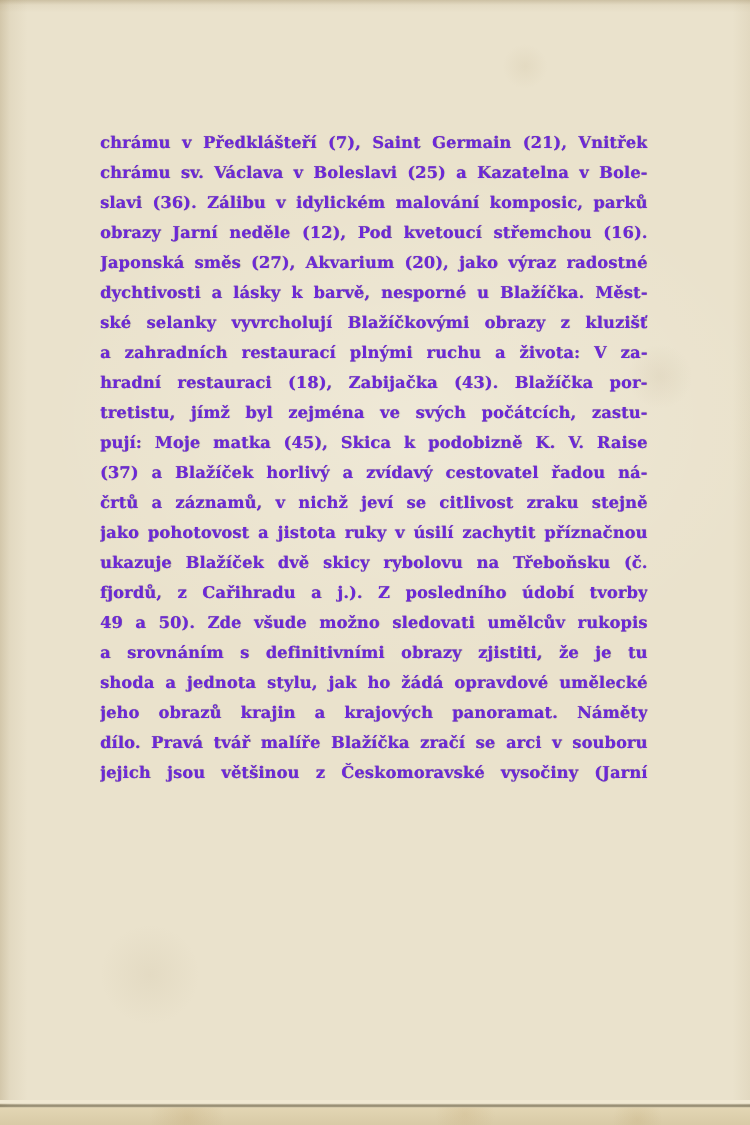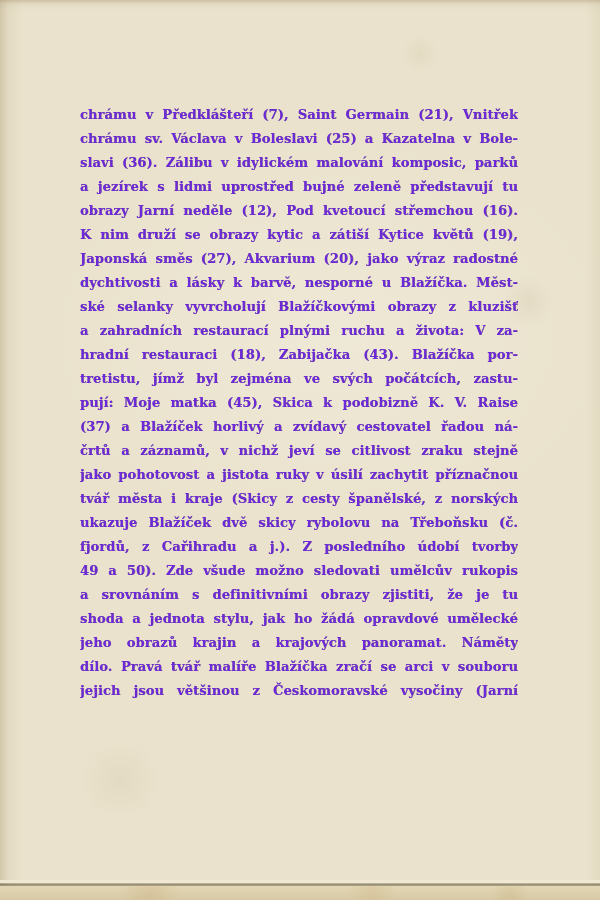--- a/index.html
+++ b/index.html
@@ -68,34 +68,31 @@
 <div class="scan">
   <div class="paper"></div>
   <div class="edge-highlight"></div>
   <div class="edge-line"></div>
   <div class="under-strip"></div>
 
   <div class="text-block">
     <div class="line">chrámu v Předklášteří (7), Saint Germain (21), Vnitřek</div>
     <div class="line">chrámu sv. Václava v Boleslavi (25) a Kazatelna v Bole-</div>
     <div class="line">slavi (36). Zálibu v idylickém malování komposic, parků</div>
-    <div class="line">a jezírek s lidmi uprostřed bujné zeleně představují tu</div>
     <div class="line">obrazy Jarní neděle (12), Pod kvetoucí střemchou (16).</div>
-    <div class="line">K nim druží se obrazy kytic a zátiší Kytice květů (19),</div>
     <div class="line">Japonská směs (27), Akvarium (20), jako výraz radostné</div>
     <div class="line">dychtivosti a lásky k barvě, nesporné u Blažíčka. Měst-</div>
     <div class="line">ské selanky vyvrcholují Blažíčkovými obrazy z kluzišť</div>
     <div class="line">a zahradních restaurací plnými ruchu a života: V za-</div>
     <div class="line">hradní restauraci (18), Zabijačka (43). Blažíčka por-</div>
     <div class="line">tretistu, jímž byl zejména ve svých počátcích, zastu-</div>
     <div class="line">pují: Moje matka (45), Skica k podobizně K. V. Raise</div>
     <div class="line">(37) a Blažíček horlivý a zvídavý cestovatel řadou ná-</div>
     <div class="line">črtů a záznamů, v nichž jeví se citlivost zraku stejně</div>
     <div class="line">jako pohotovost a jistota ruky v úsilí zachytit příznačnou</div>
-    <div class="line">tvář města i kraje (Skicy z cesty španělské, z norských</div>
     <div class="line">ukazuje Blažíček dvě skicy rybolovu na Třeboňsku (č.</div>
     <div class="line">fjordů, z Cařihradu a j.). Z posledního údobí tvorby</div>
     <div class="line">49 a 50). Zde všude možno sledovati umělcův rukopis</div>
     <div class="line">a srovnáním s definitivními obrazy zjistiti, že je tu</div>
     <div class="line">shoda a jednota stylu, jak ho žádá opravdové umělecké</div>
     <div class="line">jeho obrazů krajin a krajových panoramat. Náměty</div>
     <div class="line">dílo. Pravá tvář malíře Blažíčka zračí se arci v souboru</div>
     <div class="line">jejich jsou většinou z Českomoravské vysočiny (Jarní</div>
   </div>
 </div>

